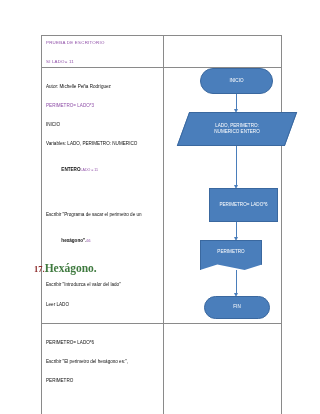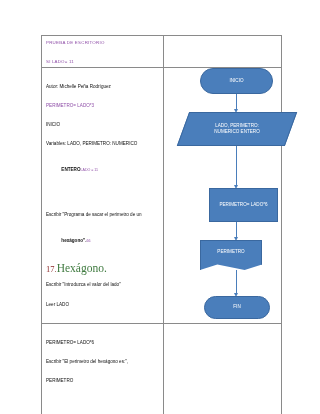--- a/index.html
+++ b/index.html
@@ -73,25 +73,25 @@
 
   
   .code-cell2 { height: 34px; }
 
   
   .empty-cell { height: 27px; }
 
   
   .hex-heading {
     position: absolute;
-    left: 46px;
+    left: 34px;
     top: 262px;
     font-family: "Liberation Serif", serif;
     font-size: 11.5px;
-    font-weight: normal;
+    font-weight: bold;
     white-space: nowrap;
     text-align: right;
   }
   .hex-num  { color: #8d2b2b; font-size: 8.5px; vertical-align: baseline; }
   .hex-word { color: #3f7a3f; }
 
   
   .flow {
     position: absolute;
     left: 0;

